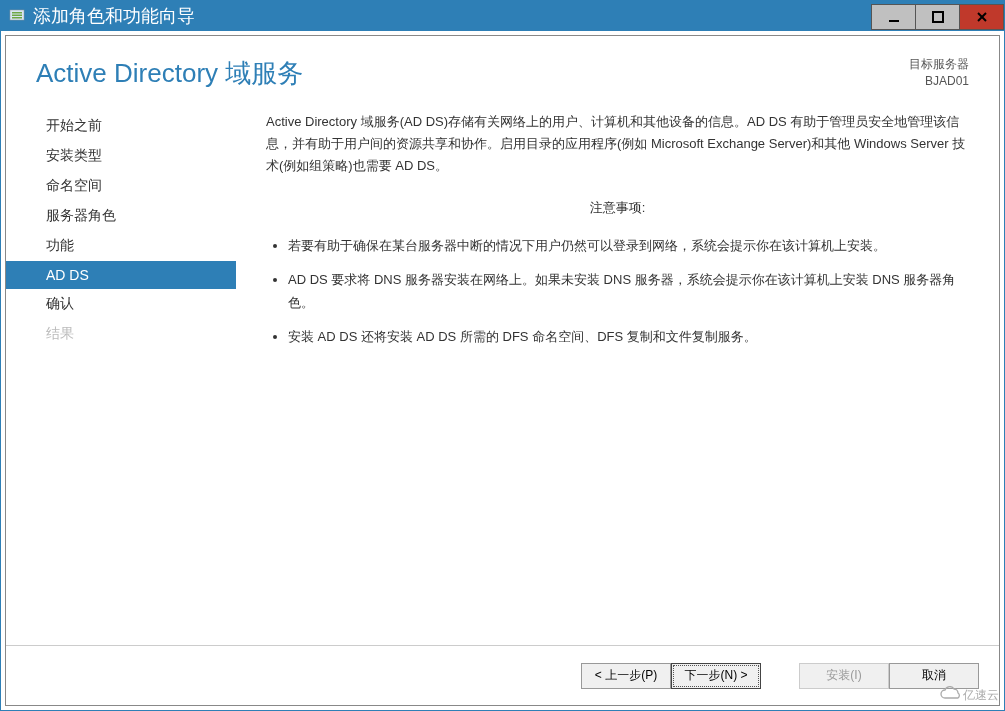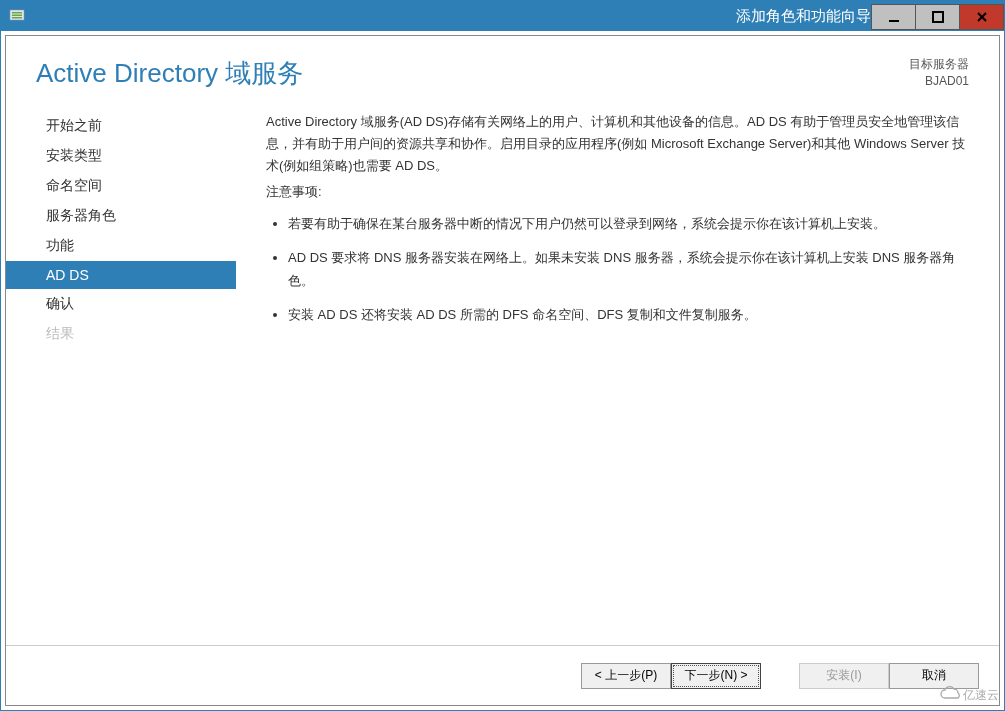--- a/index.html
+++ b/index.html
@@ -1,37 +1,37 @@
 <!DOCTYPE html>
 <html><head>
 <meta charset="utf-8">
 <style>
   * { box-sizing: border-box; margin: 0; padding: 0; }
   html, body { width: 1005px; height: 711px; font-family: "Microsoft YaHei", "Segoe UI", sans-serif; background: #fff; overflow: hidden; }
   .window { width: 1005px; height: 711px; border: 1px solid #2e7fb6; background: #fff; display: flex; flex-direction: column; }
   .titlebar { height: 30px; background: #2e7fb6; display: flex; align-items: center; color: #fff; font-size: 13px; }
   .titlebar .icon-slot { width: 32px; height: 30px; display: flex; align-items: center; justify-content: center; }
-  .titlebar .title-text { flex: 1; text-align: right; font-size: 15px; }
+  .titlebar .title-text { flex: 1; text-align: left; font-size: 18px; }
   .titlebar .win-buttons { display: flex; }
   .titlebar .win-btn { width: 45px; height: 26px; margin-top: 1px; background: #c0c0c0; border: 1px solid #555; display: flex; align-items: center; justify-content: center; color: #000; font-size: 14px; font-weight: bold; cursor: default; }
   .titlebar .win-btn.close { background: #c0392b; color: #000; }
   .titlebar .win-btn + .win-btn { margin-left: -1px; }
   .content-frame { flex: 1; border: 4px solid #fff; display: flex; flex-direction: column; background: #fff; }
   .inner-border { flex: 1; border: 1px solid #888; display: flex; flex-direction: column; }
   .header-area { padding: 20px 30px 10px 30px; display: flex; justify-content: space-between; align-items: flex-start; }
   .page-title { font-size: 26px; color: #2e7fb6; font-weight: 300; }
   .target-server { text-align: right; font-size: 12px; color: #555; line-height: 1.4; }
   .body-area { flex: 1; display: flex; padding: 0 20px 0 0; }
   .sidebar { width: 230px; padding-top: 10px; }
   .sidebar-item { padding: 6px 20px 6px 40px; font-size: 14px; color: #333; cursor: pointer; }
   .sidebar-item.selected { background: #2e7fb6; color: #fff; }
   .sidebar-item.disabled { color: #bbb; }
   .main-panel { flex: 1; padding: 10px 10px 10px 30px; font-size: 13px; color: #333; line-height: 1.7; }
-  .main-panel p.intro { margin-bottom: 4px; }
-  .main-panel p.notes-heading { margin-bottom: 10px; }
+  .main-panel p.intro { margin-bottom: 20px; }
+  .main-panel p.notes-heading { margin-bottom: 16px; text-align: center; }
   .main-panel ul { list-style: disc; padding-left: 22px; }
   .main-panel ul li { margin-bottom: 12px; }
   .footer { height: 60px; border-top: 1px solid #ccc; display: flex; align-items: center; justify-content: flex-end; padding: 0 20px; }
   .footer .btn { min-width: 90px; height: 26px; border: 1px solid #999; background: #f0f0f0; font-size: 12px; padding: 0 10px; display: flex; align-items: center; justify-content: center; cursor: pointer; }
   .footer .btn.default-btn { outline: 1px dotted #555; outline-offset: -3px; border-color: #444; }
   .footer .btn.disabled { color: #999; border-color: #ccc; cursor: default; }
   .footer .spacer { width: 38px; }
   .win-icon-svg { width: 16px; height: 16px; }
   .watermark { position: absolute; right: 6px; bottom: 6px; font-size: 12px; color: #aaa; display: flex; align-items: center; gap: 0; }
 </style>

